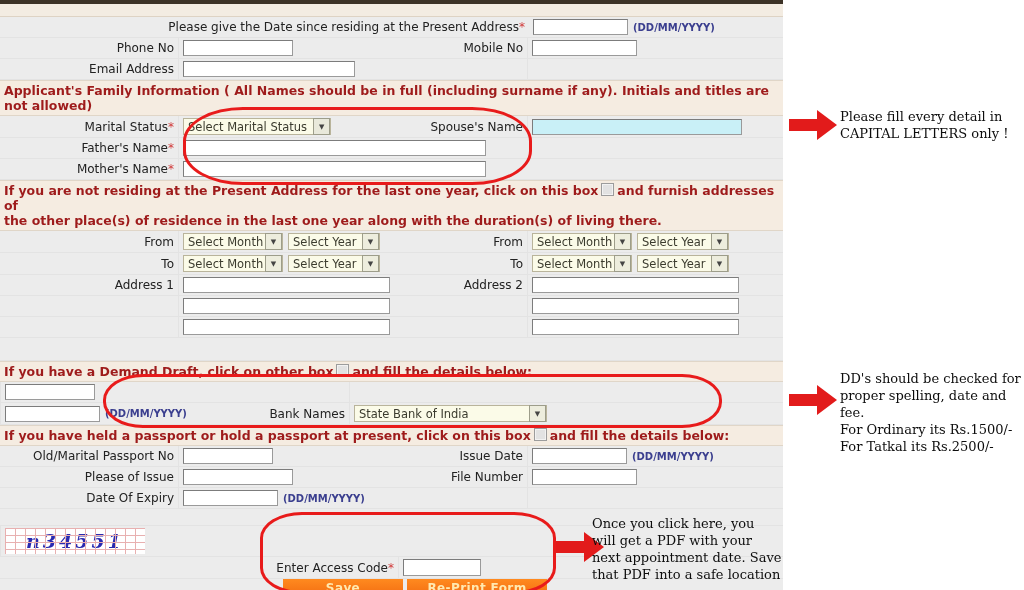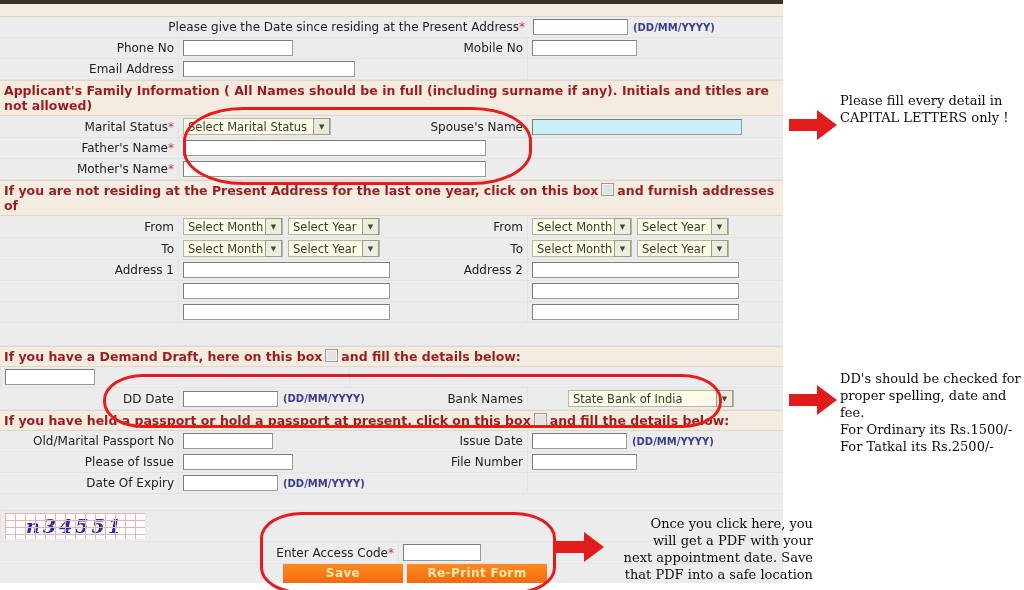--- a/index.html
+++ b/index.html
@@ -176,20 +176,21 @@
     </div>
     <div class="fld" style="width:605px;">
       <input class="txt" style="width: 303px;" value="">
     </div>
   </div>
 
   <div class="sect">
     <div>
       <span>If you are not residing at the Present Address for the last one year, click on this box</span><span class="cbx"></span><span>and furnish addresses of</span>
     </div>
+    <div>the other place(s) of residence in the last one year along with the duration(s) of living there.</div>
   </div>
 
   <div class="row">
     <div class="lbl c1l">From</div>
     <div class="fld c1f">
       <div class="sel" style="width:100px;">
         <span>Select Month</span>
         <span class="arw" style="margin-left:auto;">▼</span>
       </div>
       <div class="sel" style="width:92px;">
@@ -264,40 +265,39 @@
     </div>
     <div class="lbl c2l"></div>
     <div class="fld c2f">
       <input class="txt" style="width: 207px;" value="">
     </div>
   </div>
 
   <div class="blankrow"></div>
 
   <div class="sect">
-    <span>If you have a Demand Draft, here on this box</span><span class="cbx"></span><span>and fill the details below:</span>
+    <span>If you have a Demand Draft, click on other box</span><span class="cbx"></span><span>and fill the details below:</span>
   </div>
 
   <div class="row">
     <div class="fld c1f">
       <input class="txt" style="width: 90px;" value="">
     </div>
     <div class="lbl c2l"></div>
     <div class="fld c2f"></div>
   </div>
 
   <div class="row">
-    <div class="lbl c1l">DD Date</div>
     <div class="fld c1f">
       <input class="txt" style="width: 95px;" value="">
       <span class="hint">(DD/MM/YYYY)</span>
     </div>
     <div class="lbl c2l">Bank Names</div>
     <div class="fld c2f">
-      <div class="sel" style="width:166px;margin-left:36px;">
+      <div class="sel" style="width:193px;">
         <span>State Bank of India</span>
         <span class="arw" style="margin-left:auto;">▼</span>
       </div>
     </div>
   </div>
 
   <div class="sect">
     <span>If you have held a passport or hold a passport at present, click on this box</span><span class="cbx"></span><span>and fill the details below:</span>
   </div>
 
@@ -366,34 +366,34 @@
 
 <div class="circle" style="left:183px;top:107px;width:343px;height:72px;"></div>
 <div class="circle" style="left:103px;top:374px;width:613px;height:48px;border-radius:40px/26px;"></div>
 <div class="circle2" style="left:260px;top:512px;width:290px;height:76px;"></div>
 
 <div class="arrow" style="left:789px;top:110px;">
   <svg width="48" height="30" viewBox="0 0 48 30">
     <path d="M0 9 H28 V0 L48 15 L28 30 V21 H0 Z" fill="#e21b1b"></path>
   </svg>
 </div>
-<div class="note" style="left:840px;top:92px;width:185px;">Please fill every detail in
+<div class="note" style="left:840px;top:108px;width:185px;">Please fill every detail in
 CAPITAL LETTERS only !</div>
 
 <div class="arrow" style="left:789px;top:385px;">
   <svg width="48" height="30" viewBox="0 0 48 30">
     <path d="M0 9 H28 V0 L48 15 L28 30 V21 H0 Z" fill="#e21b1b"></path>
   </svg>
 </div>
 <div class="note" style="left:840px;top:370px;width:190px;">DD's should be checked for
 proper spelling, date and fee.
 For Ordinary its Rs.1500/-
 For Tatkal its Rs.2500/-</div>
 
 <div class="arrow" style="left:556px;top:532px;">
   <svg width="48" height="30" viewBox="0 0 48 30">
     <path d="M0 9 H28 V0 L48 15 L28 30 V21 H0 Z" fill="#e21b1b"></path>
   </svg>
 </div>
-<div class="note" style="left:613px;top:515px;width:200px;text-align:right;">Once you click here, you
+<div class="note" style="left:592px;top:515px;width:200px;">Once you click here, you
 will get a PDF with your
 next appointment date. Save
 that PDF into a safe location</div>
 
 </body></html>

